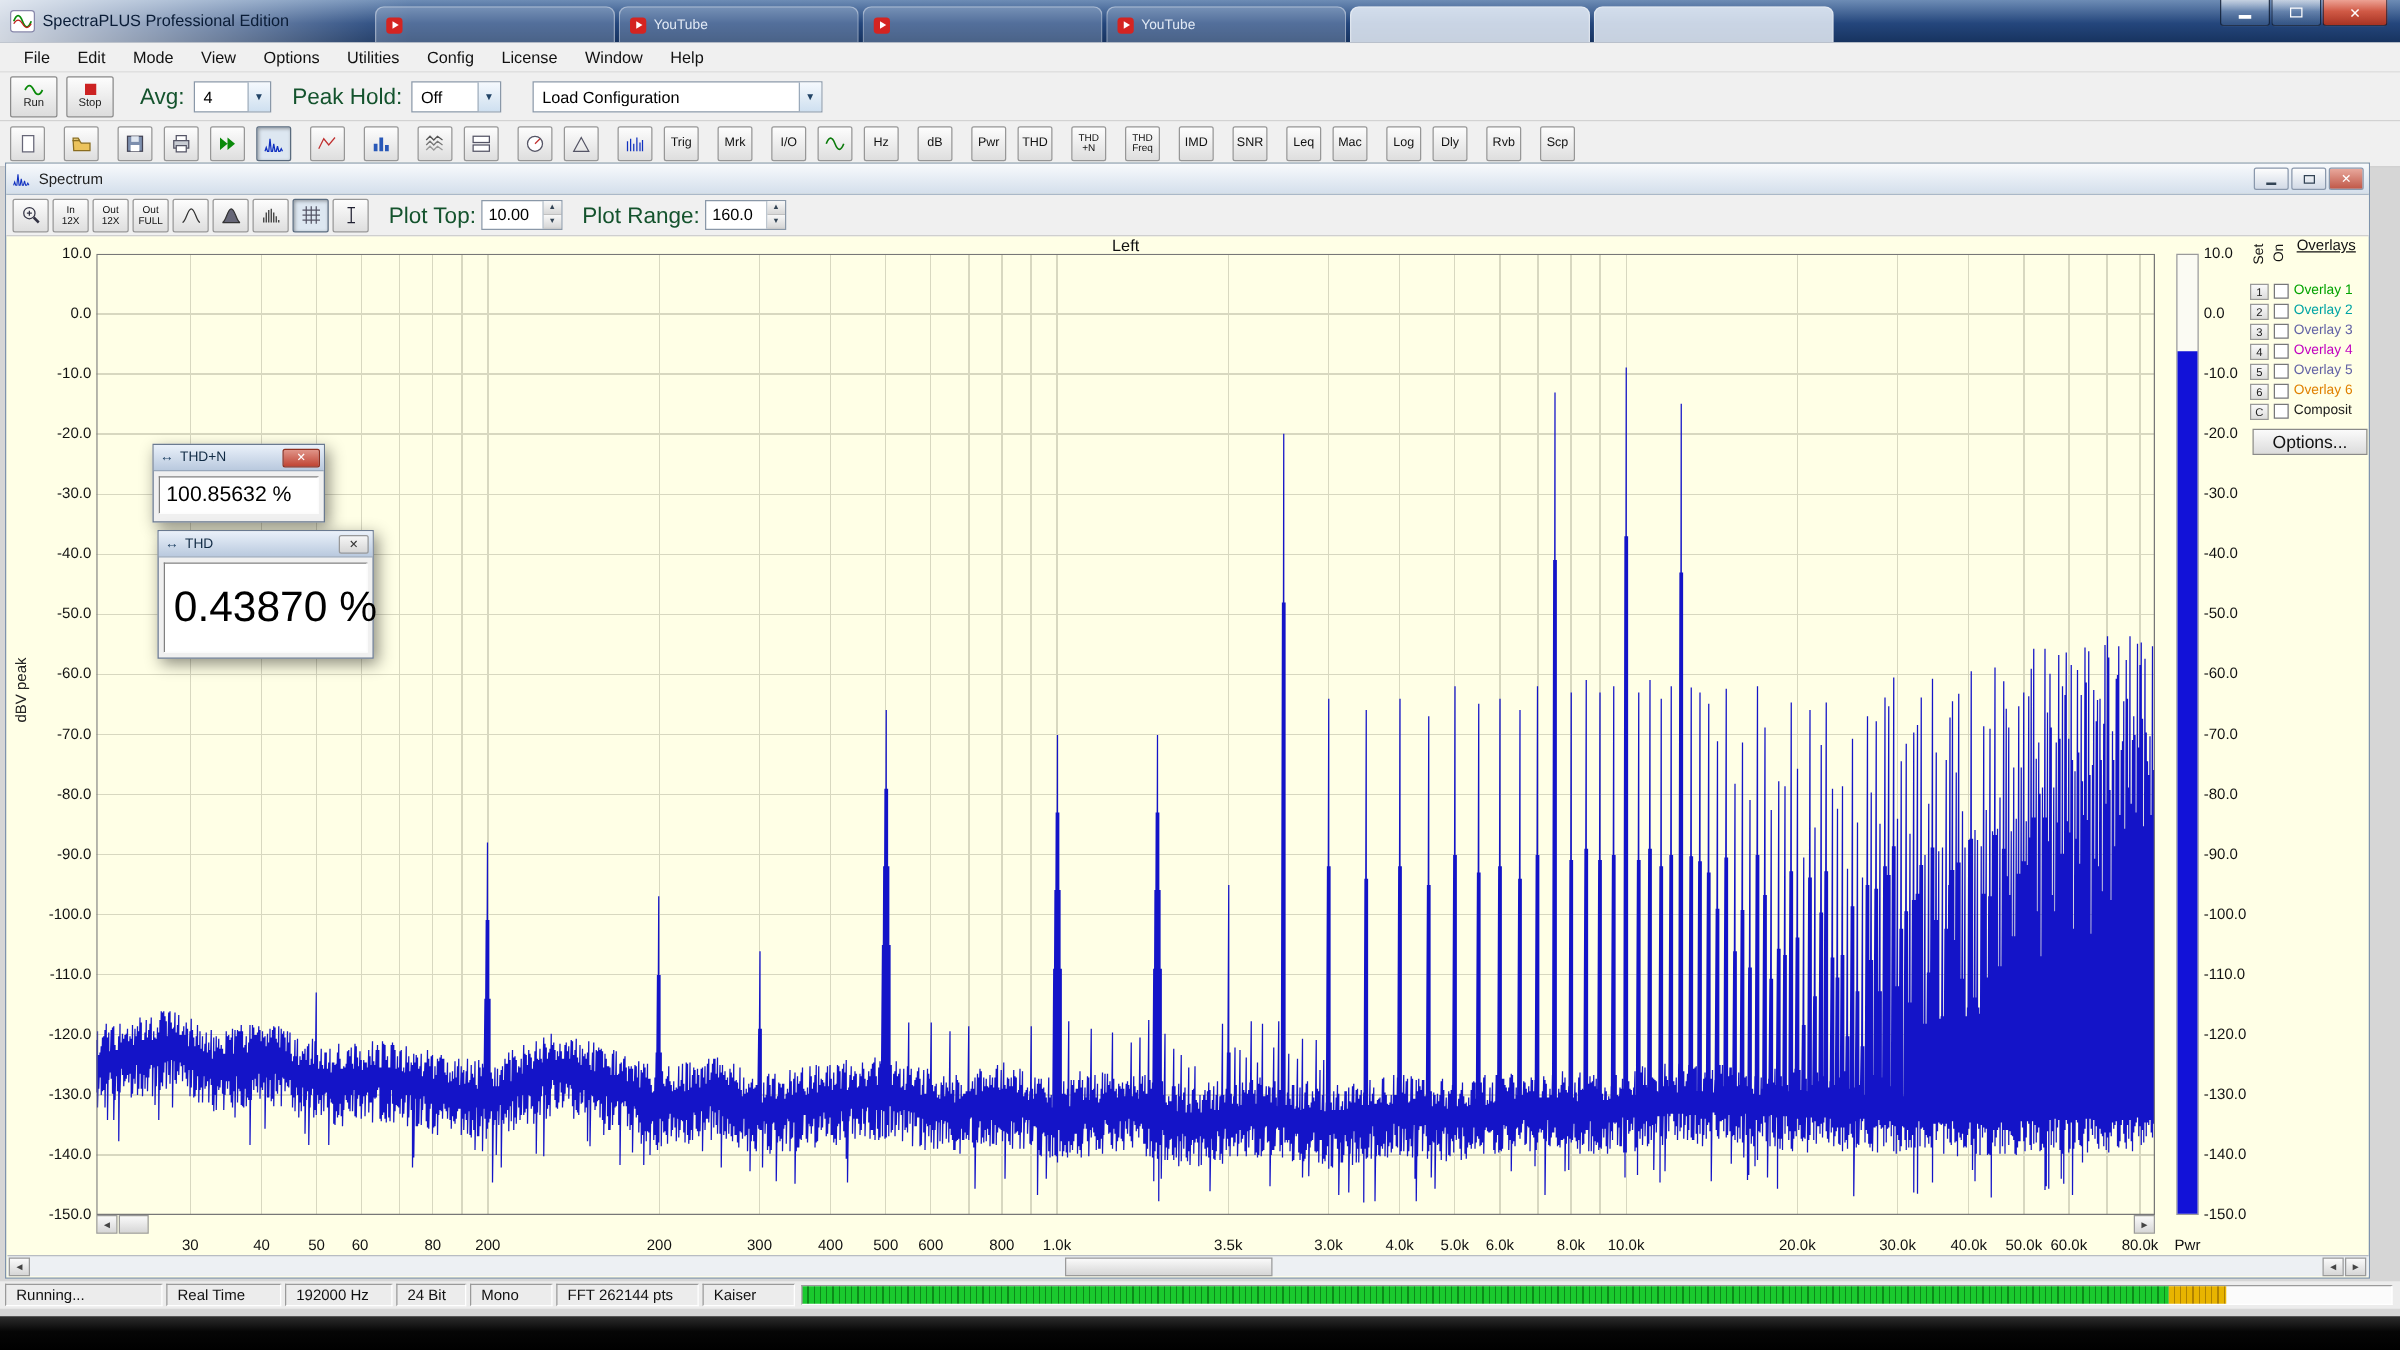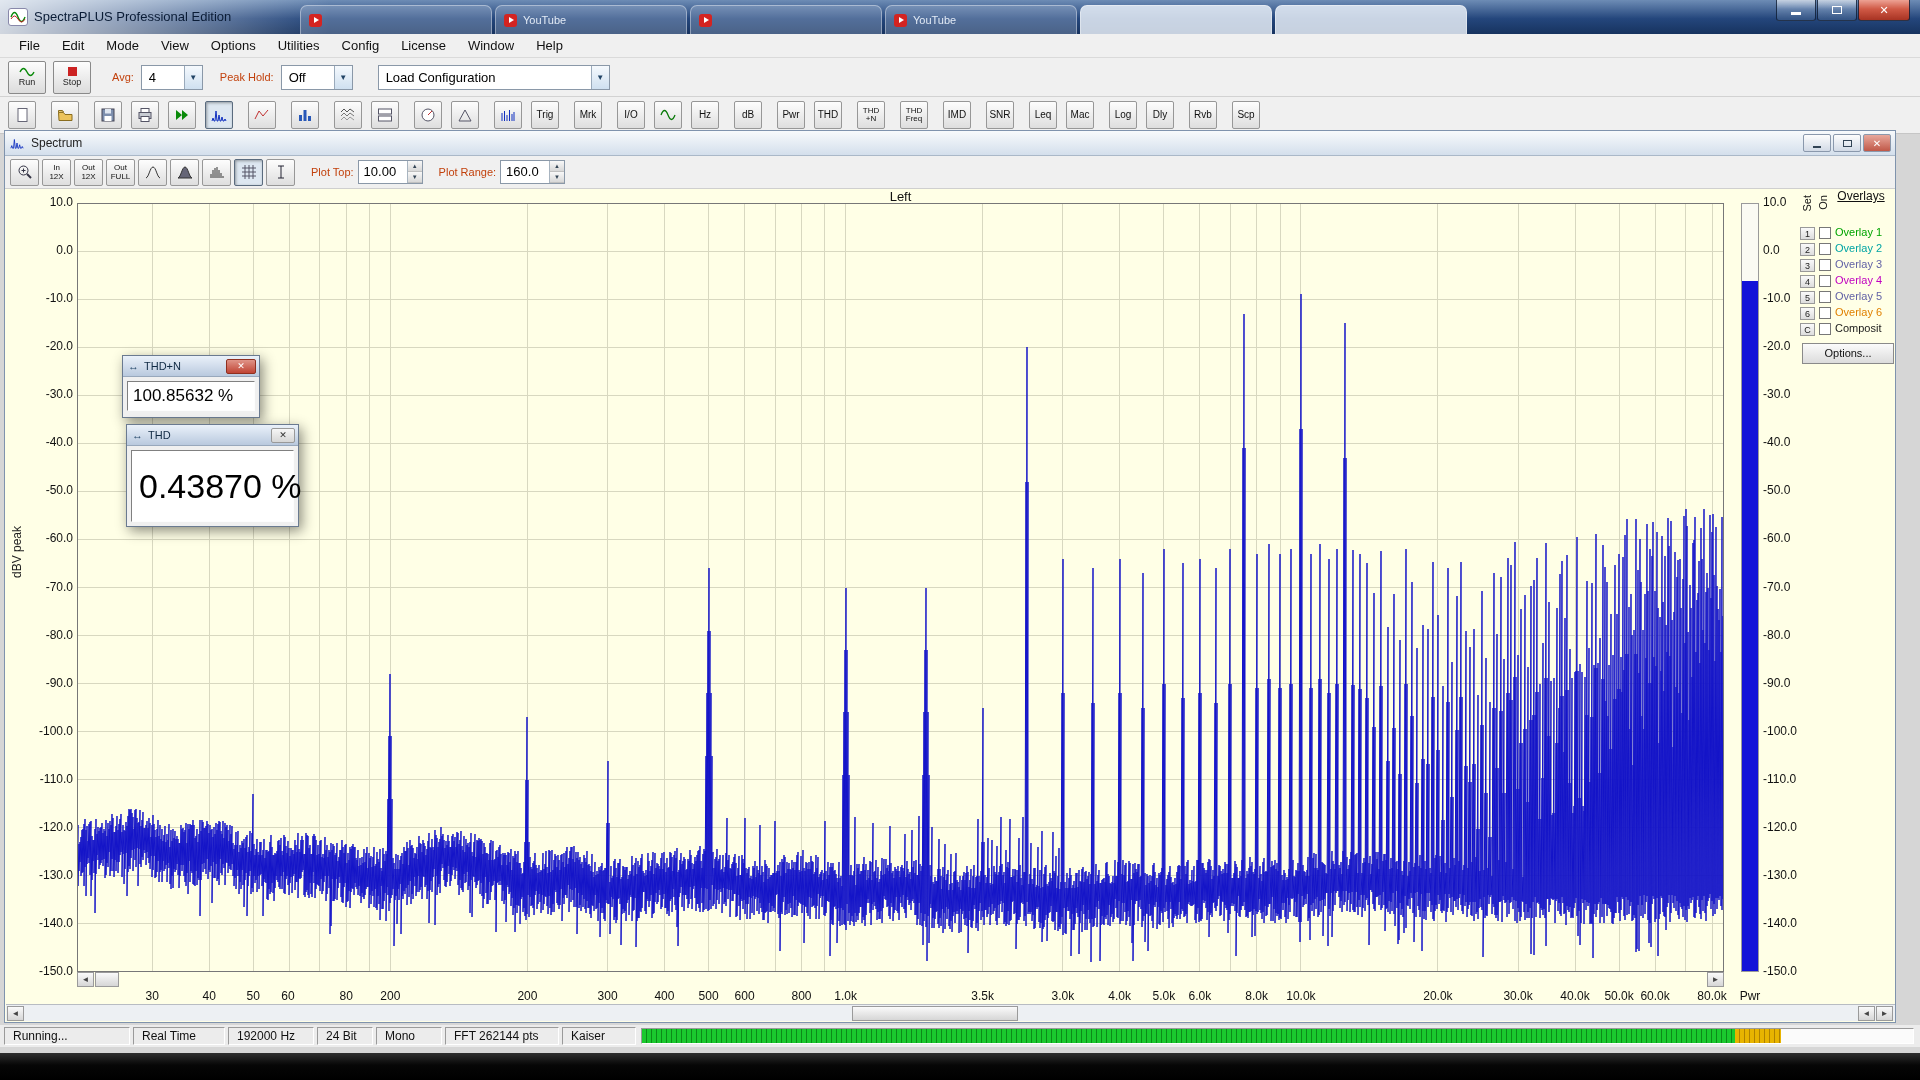--- a/index.html
+++ b/index.html
@@ -22,21 +22,21 @@
 .wbtn.close{background:linear-gradient(180deg,#eda294,#d05a46 45%,#a83323);width:52px;}
 .g-min{width:10px;height:3px;background:#fff;margin-top:6px;}
 .g-max{width:10px;height:8px;border:1.5px solid #fff;}
 
 
 .menubar{position:absolute;top:34px;left:0;width:100%;height:24px;background:#f0f0f0;border-bottom:1px solid #dadada;display:flex;align-items:center;padding-left:8px;}
 .menu-item{padding:3px 11px;font-size:13px;color:#111;}
 .toolbar1{position:absolute;top:58px;left:0;width:100%;height:39px;background:#f0f0f0;border-bottom:1px solid #d2d2d2;display:flex;align-items:center;gap:7px;padding-left:8px;}
 .bigbtn{width:38px;height:33px;border:1px solid #8a8a8a;border-radius:2px;background:linear-gradient(#fdfdfd,#dcdcdc);display:flex;flex-direction:column;align-items:center;justify-content:center;font-size:9px;color:#222;}
 .stop-ic{width:9px;height:9px;background:#c22;margin-bottom:1px;}
-.lab{font-size:11px;color:#c2410c;}
+.lab{font-size:18px;color:#14532d;}
 .combo{height:25px;background:#fff;border:1px solid #8a98a8;display:flex;align-items:center;font-size:13px;}
 .combo .val{padding:0 7px;flex:1;white-space:nowrap;overflow:hidden;}
 .combo .drop{width:18px;height:100%;background:linear-gradient(#f5f9fd,#cfe0f0);border-left:1px solid #9aaabb;display:flex;align-items:center;justify-content:center;font-size:8px;color:#246;}
 .toolbar2{position:absolute;top:97px;left:0;width:100%;height:37px;background:#f0f0f0;border-bottom:1px solid #c6c6c6;display:flex;align-items:center;gap:9px;padding-left:8px;}
 .tb-group{display:flex;gap:15px;}
 .tbtn{width:28px;height:28px;border:1px solid #979797;border-radius:2px;background:linear-gradient(#fdfdfd,#dedede);display:flex;flex-direction:column;align-items:center;justify-content:center;font-size:10px;line-height:10px;color:#111;}
 .tbtn.pressed{background:#dde7f1;border-color:#5a6b7e;box-shadow:inset 1px 1px 3px rgba(0,0,0,.35);}
 .tbtn .l2{font-size:8px;line-height:8px;}
 .tbtn svg{width:16px;height:16px;}
 
@@ -74,21 +74,21 @@
 .sb-thumb{position:absolute;top:0;height:15px;background:linear-gradient(#fafafa,#d6d6d6);border:1px solid #9a9a9a;}
 .hsb2{position:absolute;left:1px;bottom:1px;width:1889px;height:17px;background:#edf0f3;border-top:1px solid #b8bcc2;}
 .hsb2 .sb-btn{height:15px;top:1px;}
 .hsb2 .sb-thumb{top:1px;height:15px;}
 
 .ovl-title{position:absolute;top:58px;left:1816px;width:80px;text-align:center;font-size:12px;text-decoration:underline;color:#111;}
 .ovh{position:absolute;writing-mode:vertical-rl;transform:rotate(180deg);font-size:11px;color:#111;}
 .och{position:absolute;left:1795px;width:15px;height:13px;font-size:9px;text-align:center;line-height:12px;background:linear-gradient(#fafafa,#ddd);border:1px solid #999;color:#222;}
 .ocb{position:absolute;left:1814px;width:12px;height:12px;background:#fff;border:1px solid #777;}
 .olb{position:absolute;left:1830px;font-size:11px;white-space:nowrap;}
-.ovl-opt{position:absolute;left:1797px;top:212px;width:92px;height:21px;border:1px solid #8a8a8a;background:linear-gradient(#fbfbfb,#dcdcdc);font-size:11px;text-align:center;line-height:19px;color:#111;}
+.ovl-opt{position:absolute;left:1797px;top:212px;width:92px;height:21px;border:1px solid #8a8a8a;background:linear-gradient(#fbfbfb,#dcdcdc);font-size:14px;text-align:center;line-height:19px;color:#111;}
 
 
 .popup{position:absolute;background:#f0f0f0;border:1px solid #6a7a90;box-shadow:3px 4px 12px rgba(0,0,0,.45);z-index:50;}
 .p-tb{height:21px;background:linear-gradient(#eaf1fa,#b9c9de);display:flex;align-items:center;gap:5px;padding:0 3px 0 5px;border-bottom:1px solid #98a8bc;}
 .p-icon{font-size:11px;color:#246;}
 .p-title{flex:1;font-size:11px;color:#102a44;}
 .p-close{width:30px;height:15px;background:linear-gradient(#e09488,#c04434);border:1px solid #8f2f1f;border-radius:2px;color:#fff;font-size:9px;text-align:center;line-height:13px;}
 .p-field{margin:4px;background:#fff;border:1px solid;border-color:#808080 #fdfdfd #fdfdfd #808080;color:#000;}
 #thdn{left:122px;top:355px;width:138px;height:63px;}
 #thdn .p-field{height:30px;font-size:17px;padding:4px 5px;white-space:nowrap;}

